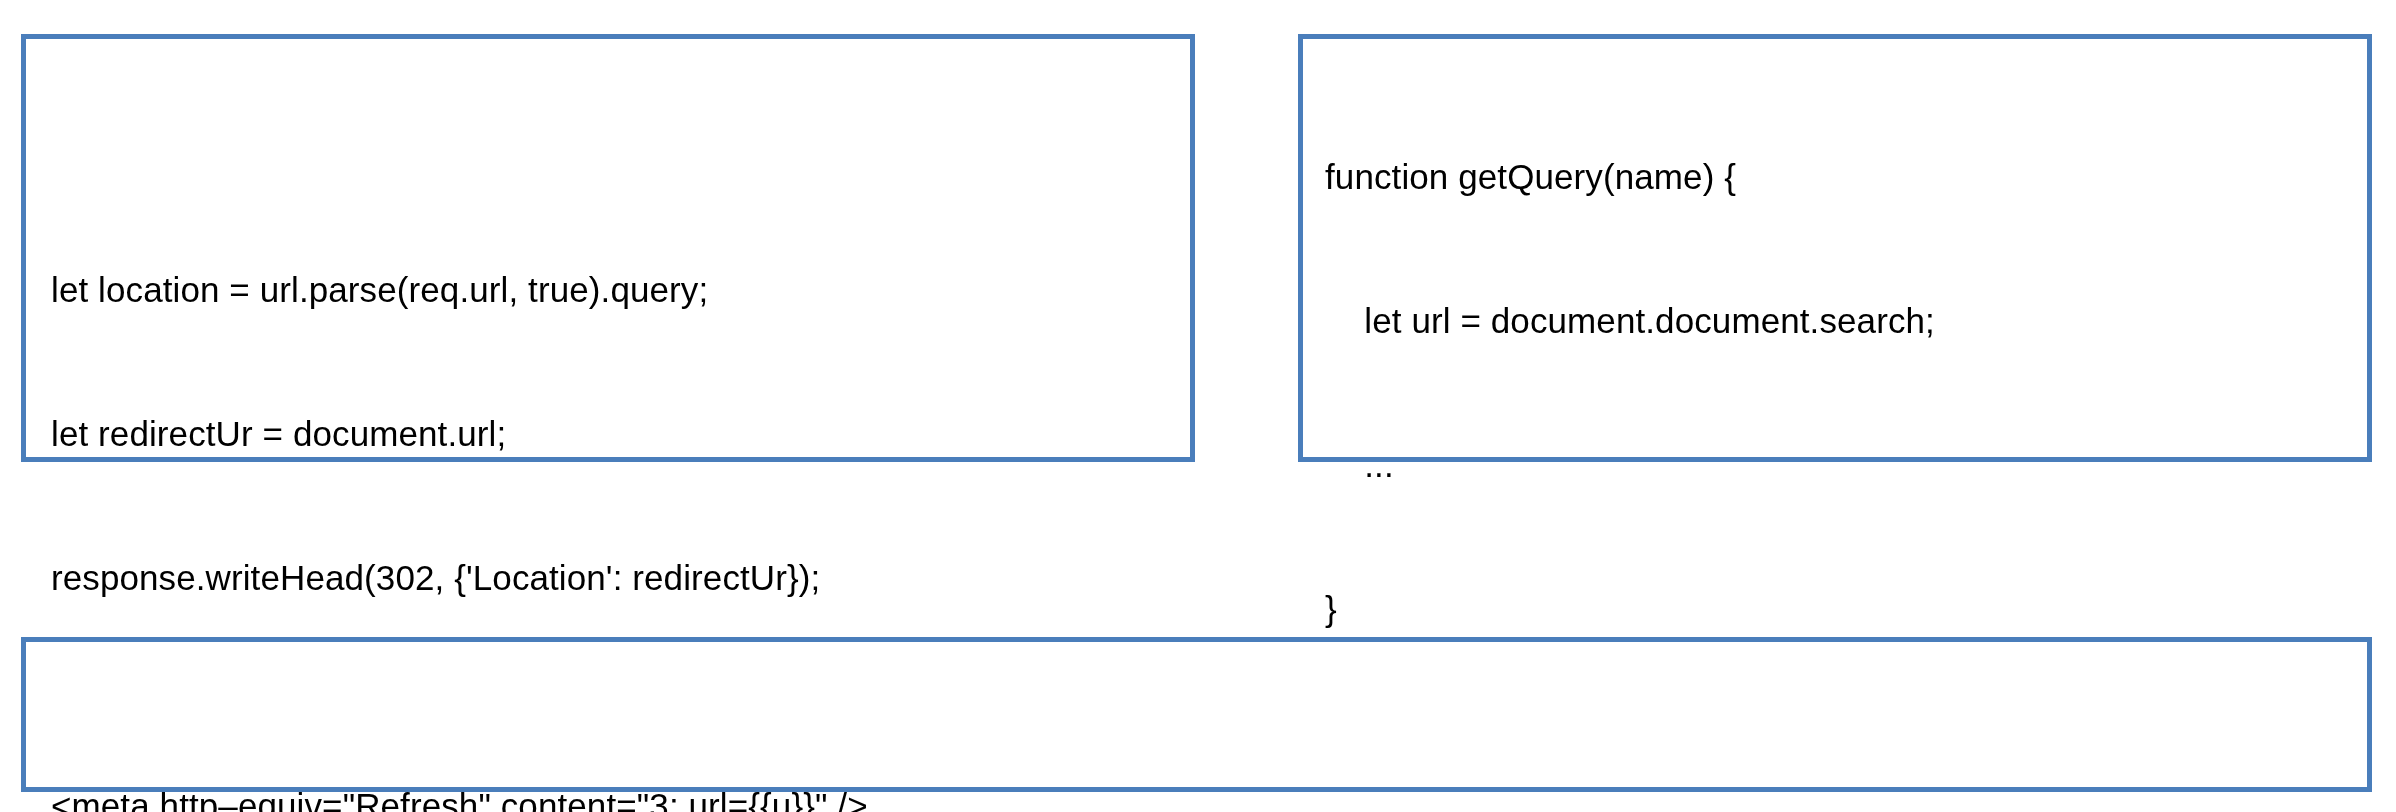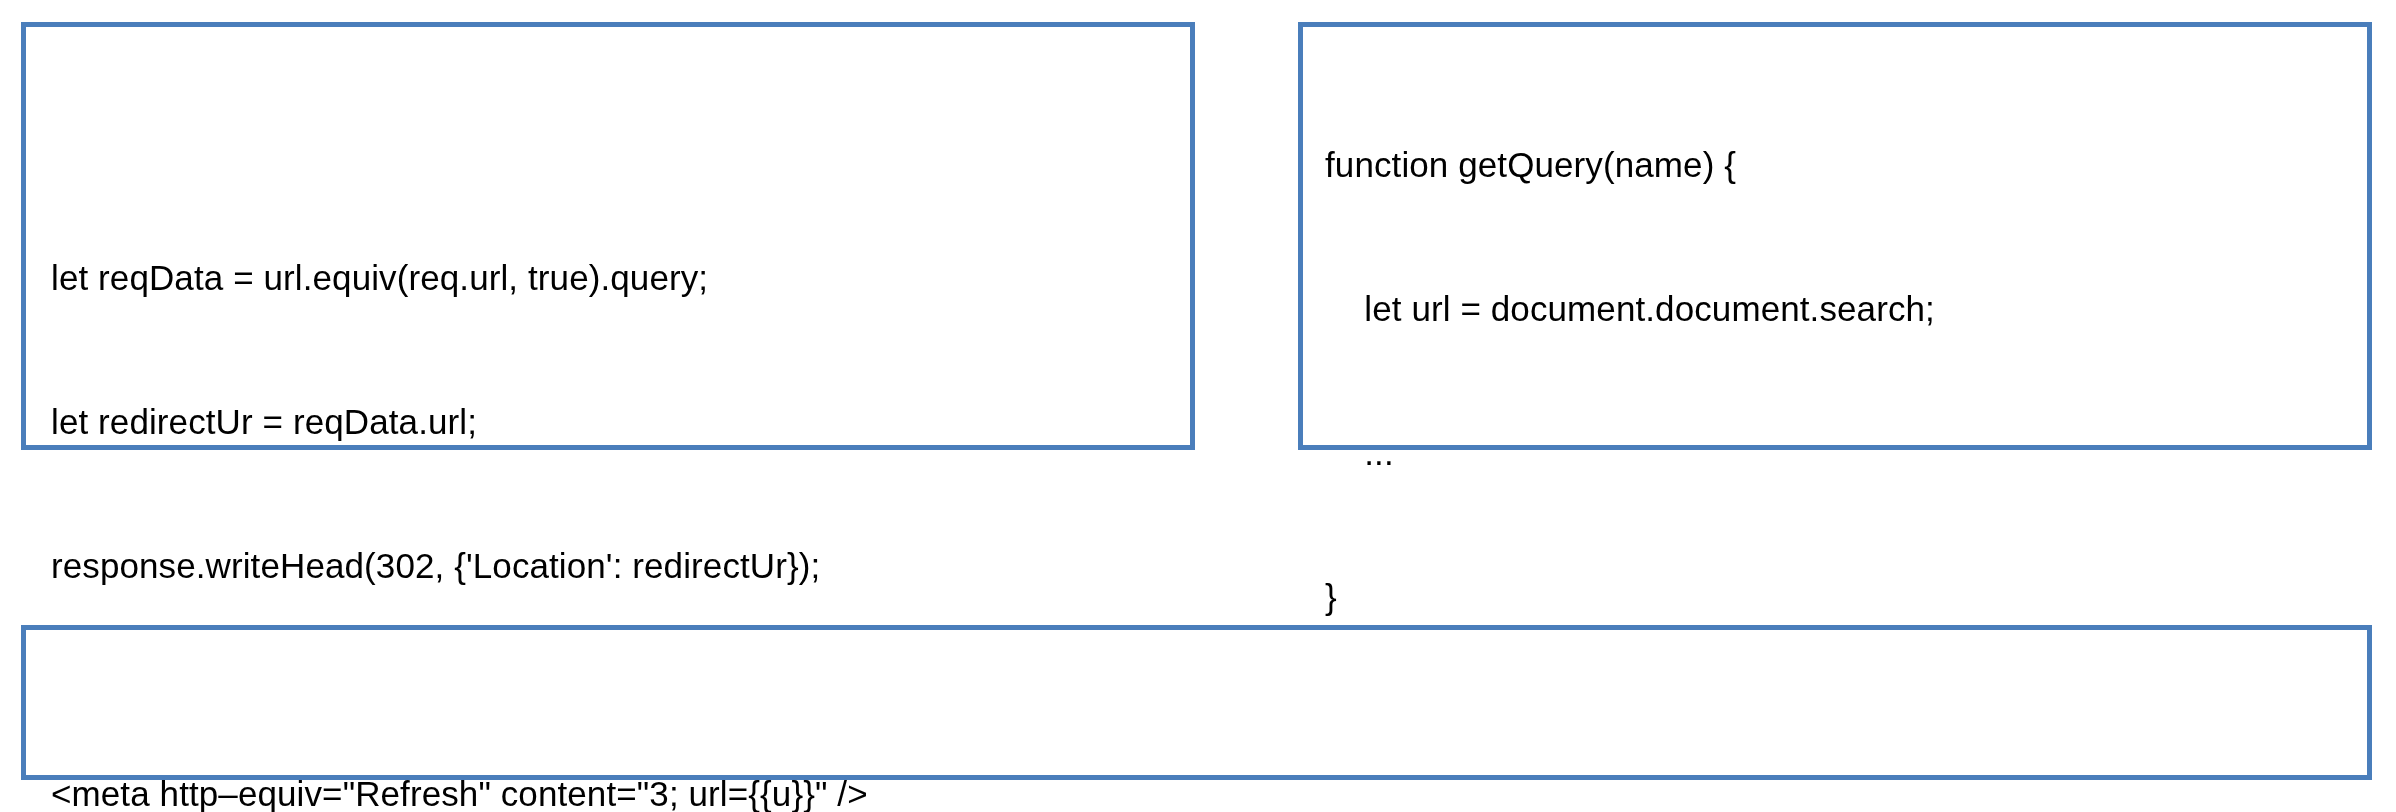--- a/index.html
+++ b/index.html
@@ -13,20 +13,21 @@
     font-family: "Liberation Sans", sans-serif;
     position: relative;
     overflow: hidden;
   }
 
   .code-box {
     position: absolute;
     background: #ffffff;
     border: 5px solid #4a7ebb;
     box-sizing: border-box;
+    margin-top: 12px;
   }
 
   .code-text {
     font-family: "Liberation Sans", sans-serif;
     font-size: 35px;
     line-height: 48px;
     color: #000000;
     white-space: pre;
     font-weight: 400;
     letter-spacing: 0.1px;
@@ -74,22 +75,22 @@
   .code-line {
     display: block;
     white-space: pre;
   }
 </style>
 </head>
 <body>
 
 <div class="code-box" id="box-server-redirect">
   <div class="code-text">
-    <span class="code-line">let reqData = url.equiv(req.url, true).query;</span>
-    <span class="code-line">let redirectUr = reqData.url;</span>
+    <span class="code-line">let location = url.parse(req.url, true).query;</span>
+    <span class="code-line">let redirectUr = document.url;</span>
     <span class="code-line">response.writeHead(302, {'Location': redirectUr});</span>
     <span class="code-line">response.end();</span>
   </div>
 </div>
 
 <div class="code-box" id="box-client-getquery">
   <div class="code-text">
     <span class="code-line">function getQuery(name) {</span>
     <span class="code-line">    let url = document.document.search;</span>
     <span class="code-line">    ...</span>

